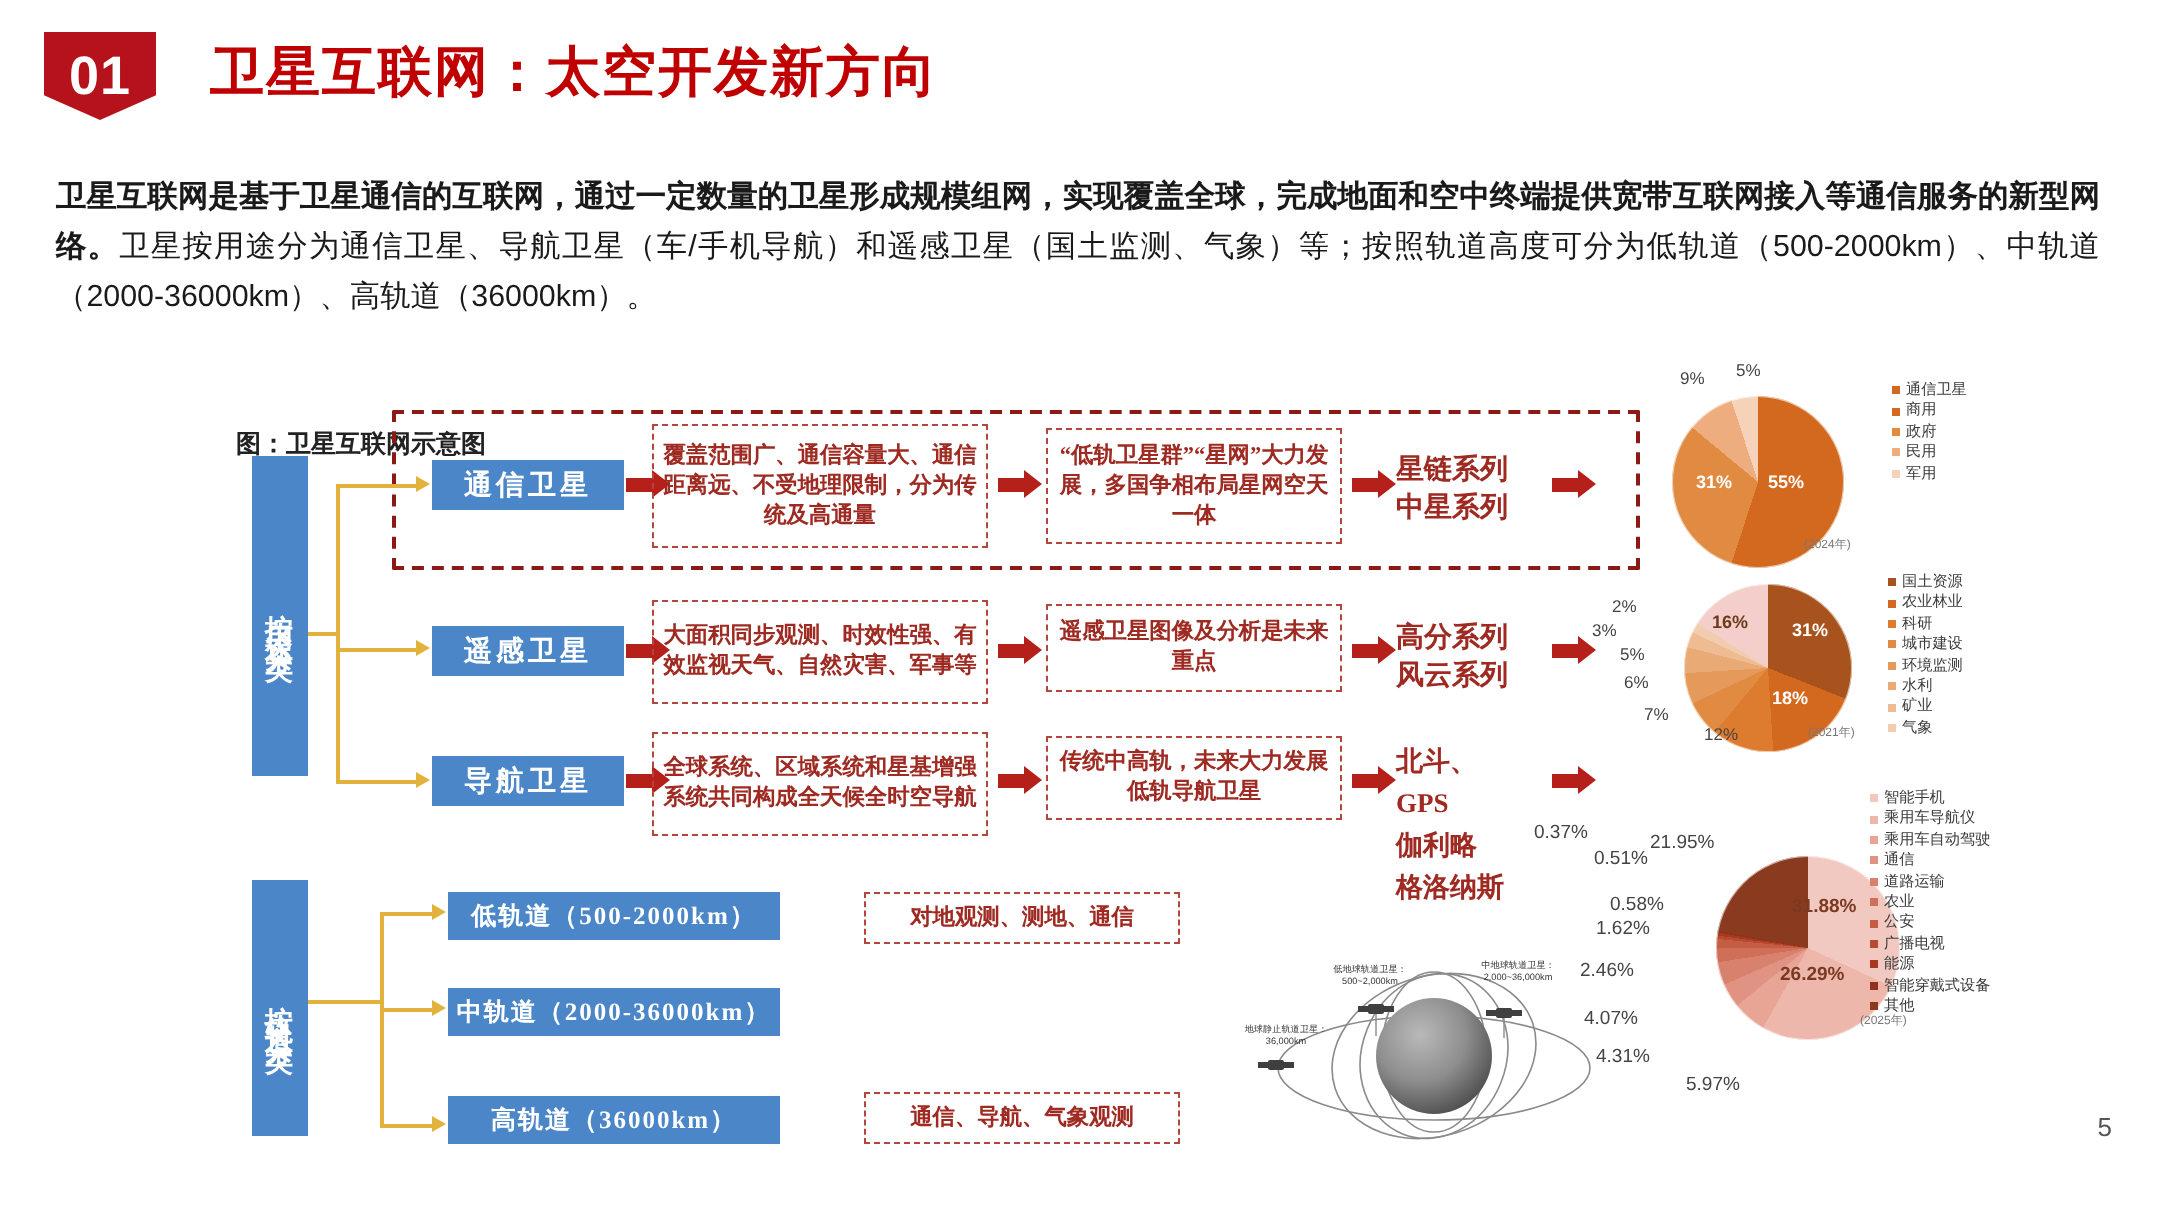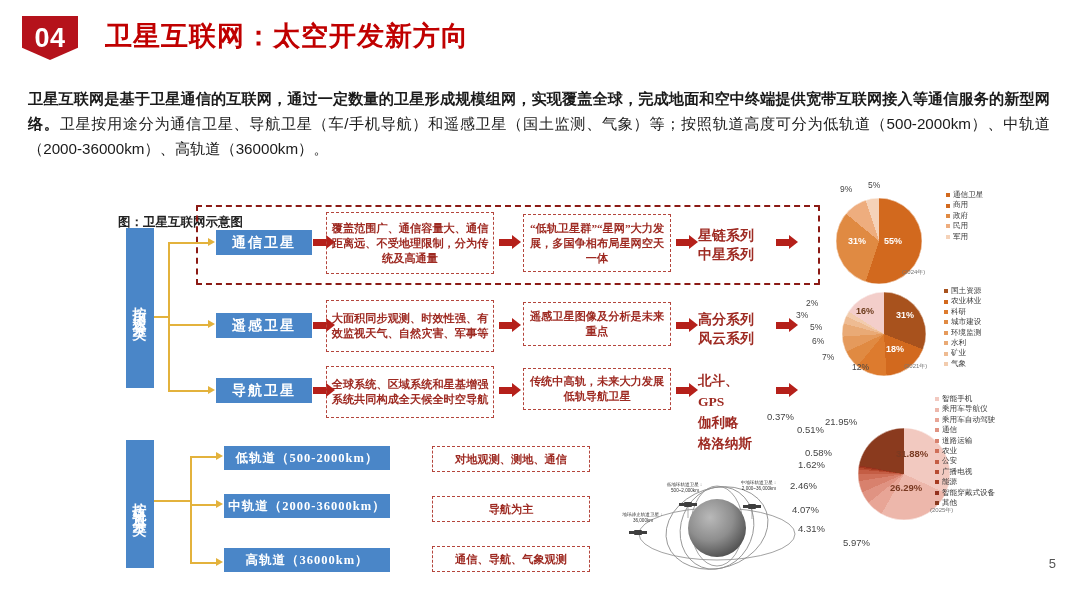--- a/index.html
+++ b/index.html
@@ -139,21 +139,21 @@
   .source{
     position:absolute;left:28px;top:580px;font-size:13.5px;color:#1a1a1a;
   }
   .pageno{position:absolute;right:24px;top:556px;font-size:13px;color:#555;}
 </style>
 </head>
 <body>
 
 <div class="page">
 
-  <div class="hdr-badge">04</div>
+  <div class="hdr-badge">01</div>
   <div class="hdr-title">卫星互联网：太空开发新方向</div>
 
   <div class="intro">
     <b>卫星互联网是基于卫星通信的互联网，通过一定数量的卫星形成规模组网，实现覆盖全球，完成地面和空中终端提供宽带互联网接入等通信服务的新型网络。</b><span>卫星按用途分为通信卫星、导航卫星（车/手机导航）和遥感卫星（国土监测、气象）等；按照轨道高度可分为低轨道（500-2000km）、中轨道（2000-36000km）、高轨道（36000km）。</span>
   </div>
 
   <div class="fig-cap">图：卫星互联网示意图</div>
 
   <div class="redgroup"></div>
 
@@ -369,21 +369,20 @@
     <div>
         <i style="background:#8a3a1e"></i>
         <span>其他</span>
       </div>
   </div>
 
   <div class="bluebox-wide" id="box-leo">低轨道（500-2000km）</div>
   <div class="bluebox-wide" id="box-meo">中轨道（2000-36000km）</div>
   <div class="bluebox-wide" id="box-geo">高轨道（36000km）</div>
   <div class="redbox" id="rb-leo">对地观测、测地、通信</div>
-  <div class="redbox" id="rb-meo">导航为主</div>
   <div class="redbox" id="rb-geo">通信、导航、气象观测</div>
 
   <div class="orbitwrap">
     <svg width="190" height="118" viewBox="0 0 190 118">
       <defs>
         <radialGradient id="earthg" cx="38%" cy="32%" r="72%">
           <stop offset="0%" stop-color="#b9b9b9"></stop>
           <stop offset="55%" stop-color="#8e8e8e"></stop>
           <stop offset="100%" stop-color="#4f4f4f"></stop>
         </radialGradient>

